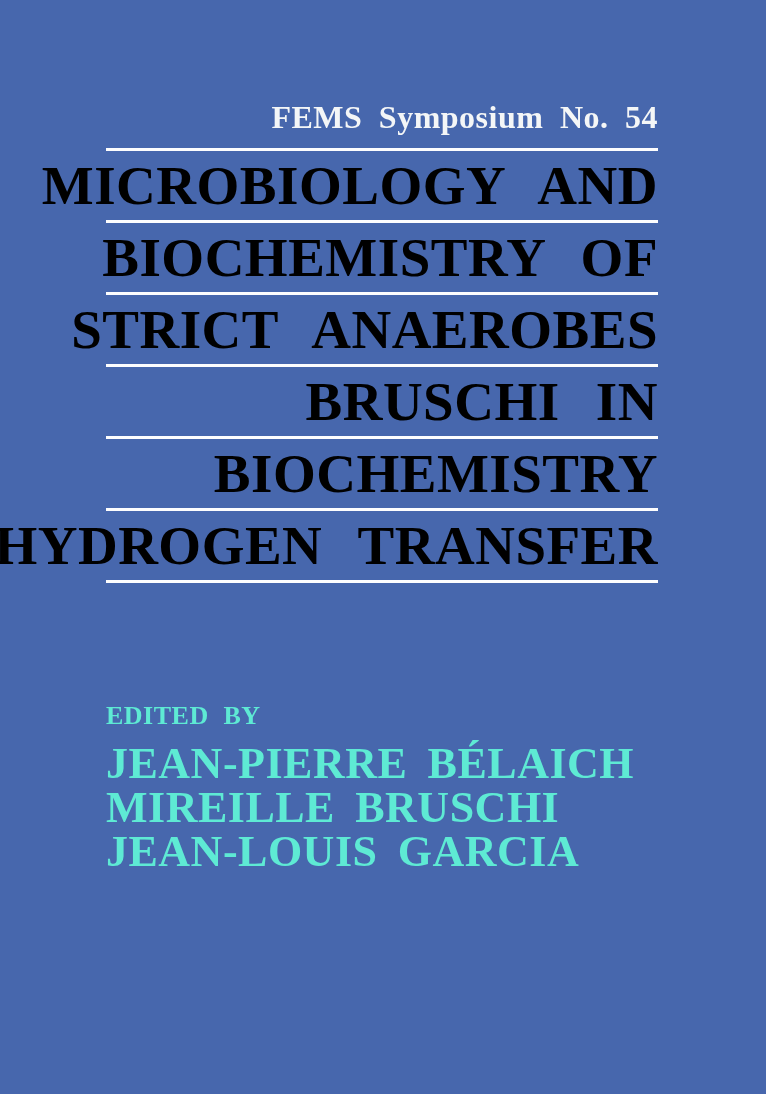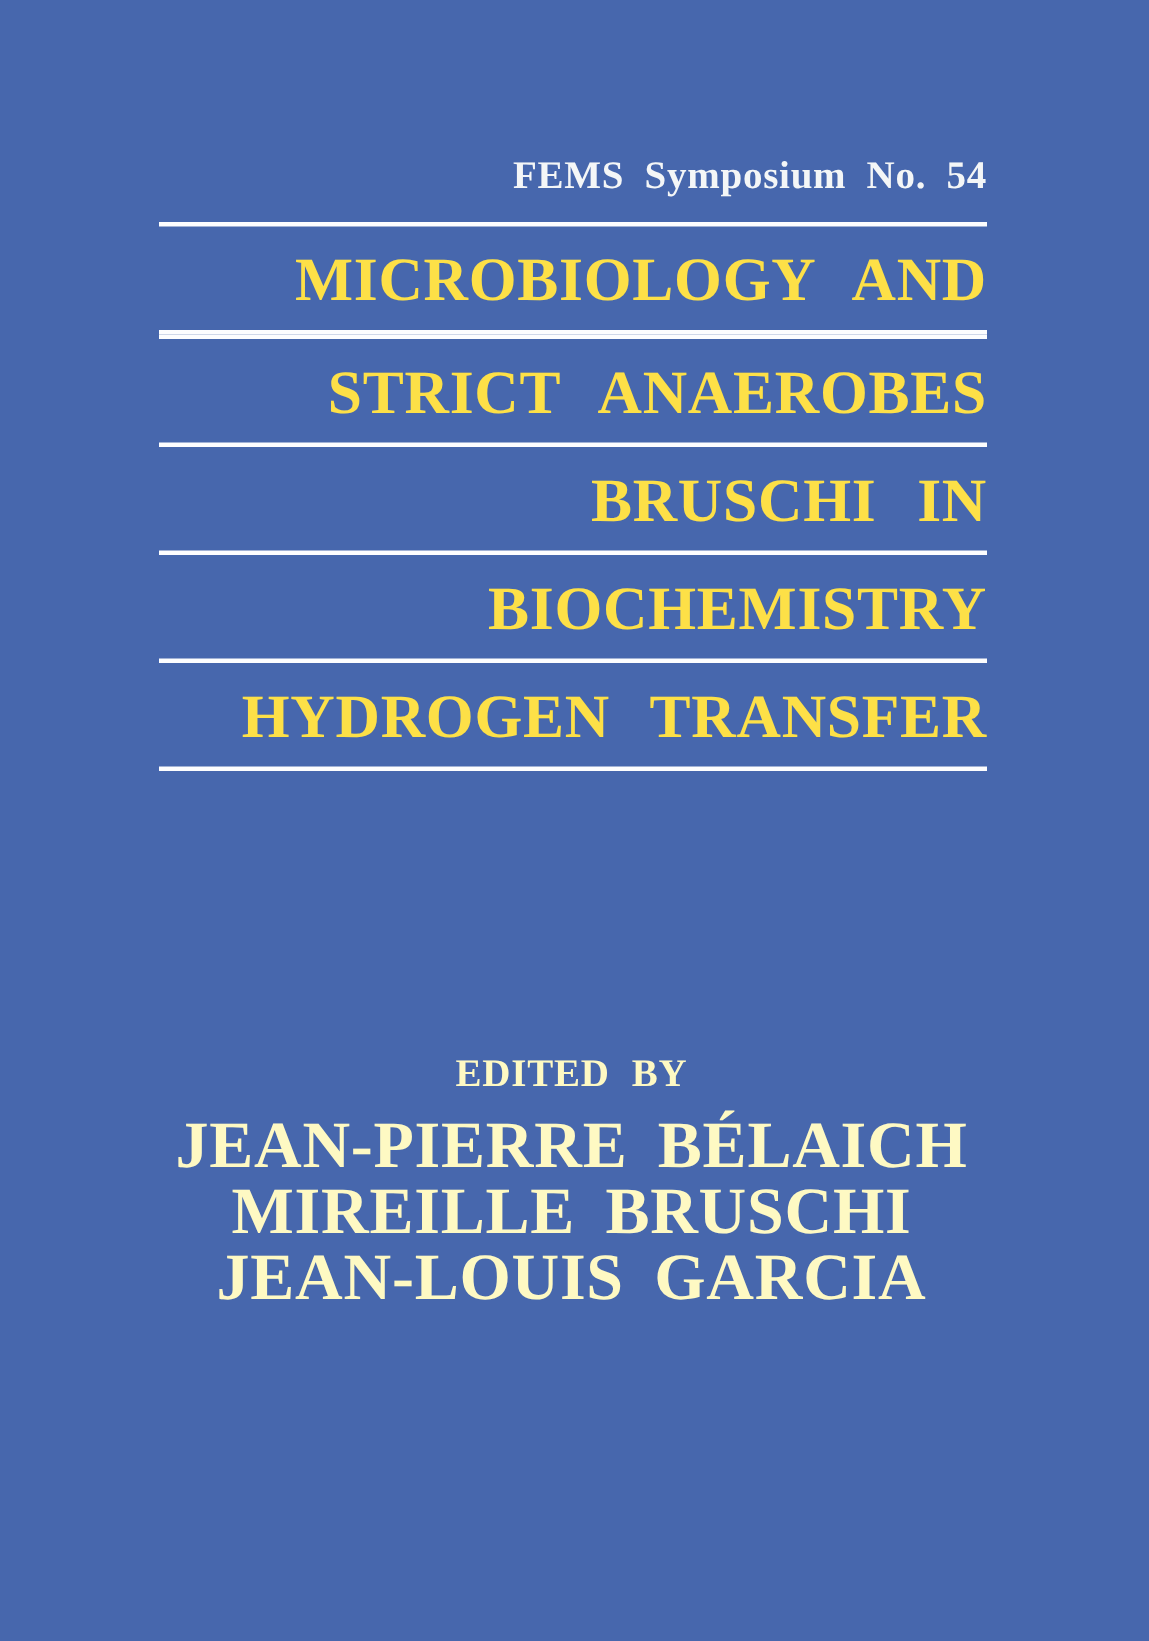--- a/index.html
+++ b/index.html
@@ -16,55 +16,55 @@
     overflow: hidden;
     margin: 0 auto;
   }
   .series {
     position: absolute;
     top: 103px;
     left: 106px;
     right: 108px;
     text-align: right;
     color: #f4f6f7;
-    font-size: 26px;
+    font-size: 32px;
     font-weight: bold;
     line-height: 28px;
     word-spacing: 0.25em;
     letter-spacing: 0.5px;
   }
   .title-block {
     position: absolute;
     top: 148px;
     left: 106px;
     width: 552px;
   }
   .rule {
     height: 3px;
     background: #fdfdfe;
   }
   .title-row {
     height: 69px;
     display: flex;
     align-items: center;
     justify-content: flex-end;
-    color: #fde047;
-    font-size: 41px;
+    color: #000000;
+    font-size: 55px;
     font-weight: bold;
     letter-spacing: 0.5px;
     word-spacing: 0.4em;
     white-space: nowrap;
   }
   .editors {
     position: absolute;
     top: 702px;
     left: 106px;
     right: 110px;
-    text-align: center;
-    color: #fef9c3;
+    text-align: left;
+    color: #5eead4;
   }
   .edited-by {
     font-size: 26px;
     font-weight: bold;
     line-height: 28px;
     letter-spacing: 0.5px;
     word-spacing: 0.3em;
     margin-bottom: 12px;
   }
   .editor-name {
@@ -80,20 +80,21 @@
 <body>
 
 <div class="cover">
 
   <div class="series">FEMS Symposium No. 54</div>
 
   <div class="title-block">
     <div class="rule"></div>
     <div class="title-row">MICROBIOLOGY AND</div>
     <div class="rule"></div>
+    <div class="title-row">BIOCHEMISTRY OF</div>
     <div class="rule"></div>
     <div class="title-row">STRICT ANAEROBES</div>
     <div class="rule"></div>
     <div class="title-row">BRUSCHI IN</div>
     <div class="rule"></div>
     <div class="title-row">BIOCHEMISTRY</div>
     <div class="rule"></div>
     <div class="title-row">HYDROGEN TRANSFER</div>
     <div class="rule"></div>
   </div>

